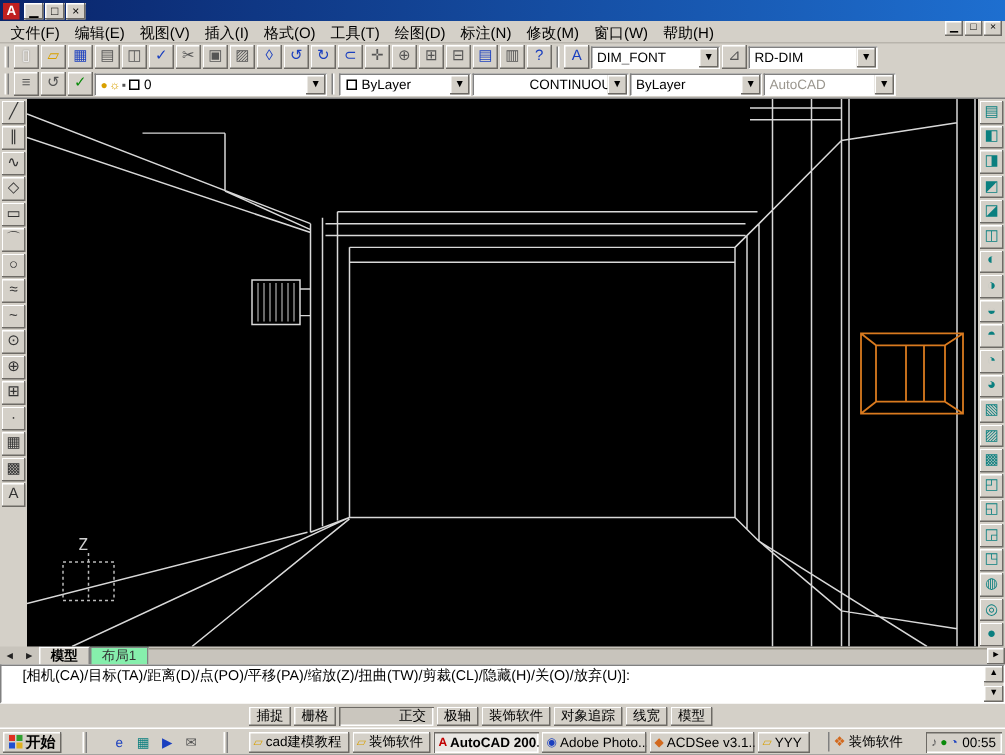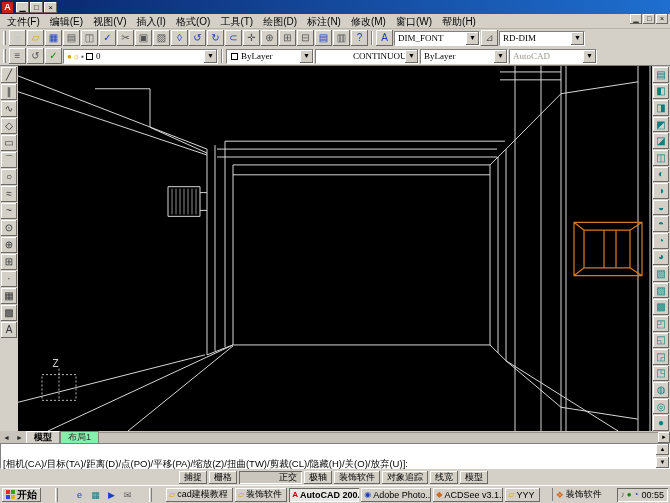--- a/index.html
+++ b/index.html
@@ -21,21 +21,21 @@
   .mdibtns { display:flex; gap:1px; }
   .mdibtn { width:12px; height:10px; background:#d4d0c8; box-shadow:inset -1px -1px #6d6a65, inset 1px 1px #fff; font-size:7px; line-height:10px; text-align:center; }
 
   
   .tbrow { height:18px; display:flex; align-items:center; padding:0 1px; gap:1px; flex:0 0 auto; }
   .grip { width:3px; height:14px; border-left:1px solid #fff; border-right:1px solid #808080; margin:0 2px; }
   .sep { width:2px; height:14px; border-left:1px solid #808080; border-right:1px solid #fff; margin:0 2px; }
   .tb-icons { display:flex; gap:1px; }
   .tbtn { width:17px; height:16px; background:#d4d0c8; border:none; box-shadow:inset -1px -1px #6d6a65, inset 1px 1px #fff; font-size:10px; line-height:14px; text-align:center; padding:0; cursor:default; }
   .tbtn .glyph { font-size:10px; }
-  .combo { height:15px; background:#fff; border:1px solid; border-color:#808080 #fff #fff #808080; display:flex; align-items:center; padding-left:3px; font-size:9px;font-family:Liberation Serif, serif; }
+  .combo { height:15px; background:#fff; border:1px solid; border-color:#808080 #fff #fff #808080; display:flex; align-items:center; padding-left:3px; font-size:9px; }
   .combo-val { flex:1 1 auto; white-space:nowrap; overflow:hidden; }
   .combo-arrow { width:13px; height:13px; background:#d4d0c8; box-shadow:inset -1px -1px #6d6a65, inset 1px 1px #fff; font-size:7px; line-height:13px; text-align:center; flex:0 0 auto; }
   .w86 { width:86px; } .w155 { width:155px; } .w88 { width:88px; } .w96 { width:104px;padding-left:37px; }
   .lay-ico { font-size:8px; margin-right:1px; }
   .swatch { display:inline-block; width:7px; height:7px; background:#fff; border:1px solid #000; margin:0 3px 0 1px; }
   .dis .combo-val { color:#9a968e; }
 
   
   .main { flex:1 1 auto; display:flex; border-top:1px solid #808080; min-height:0; }
   .side-tools { width:18px; background:#d4d0c8; display:flex; flex-direction:column; align-items:center; padding-top:1px; gap:1px; flex:0 0 auto; }
@@ -48,26 +48,26 @@
   
   .tabbar { height:12px; display:flex; align-items:flex-end; flex:0 0 auto; background:#c8c4bc; }
   .tabnav { font-size:7px; padding:0 3px; line-height:11px; color:#222; }
   .tab { font-size:9px; line-height:11px; padding:0 7px; background:#86efac; border:1px solid #808080; border-bottom:none; color:#333; }
   .tab.active { background:#d4d0c8; font-weight:bold; color:#000; border-color:#fff #808080 #d4d0c8 #fff; }
   .tab-fill { flex:1 1 auto; height:11px; background:#c8c4bc; border-top:1px solid #989488; }
   .hscroll-btn { width:12px; height:11px; background:#d4d0c8; box-shadow:inset -1px -1px #6d6a65, inset 1px 1px #fff; font-size:6px; line-height:11px; text-align:center; }
 
   
   .cmdwin { height:26px; background:#fff; border:1px solid; border-color:#808080 #fff #fff #808080; display:flex; flex:0 0 auto; }
-  .cmd-lines { flex:1 1 auto; padding:14px 2px; font-size:9.5px; line-height:12px; white-space:nowrap; overflow:hidden; color:#000; }
+  .cmd-lines { flex:1 1 auto; padding:1px 2px; font-size:9.5px; line-height:12px; white-space:nowrap; overflow:hidden; color:#000;margin-left:12px; }
   .cmd-scroll { width:13px; background:#d4d0c8; display:flex; flex-direction:column; justify-content:space-between; flex:0 0 auto; }
   .sbtn { height:11px; font-size:6px; line-height:11px; text-align:center; box-shadow:inset -1px -1px #6d6a65, inset 1px 1px #fff; }
 
   
-  .statusbar { height:16px; display:flex; align-items:center; gap:16px; padding:1px 3px; flex:0 0 auto; }
+  .statusbar { height:16px; display:flex; align-items:center; gap:3px; padding:1px 3px; flex:0 0 auto; }
   .coord-panel { width:160px; height:13px; }
   .stbtn { height:13px; padding:0 5px; background:#d4d0c8; box-shadow:inset -1px -1px #6d6a65, inset 1px 1px #fff; font-size:9px; line-height:13px; white-space:nowrap; }
   .stbtn.pressed { box-shadow:inset 1px 1px #6d6a65, inset -1px -1px #fff; background:#cac6be;padding-left:40px; }
 
   
   .taskbar { height:18px; background:#d4d0c8; border-top:1px solid #fff; display:flex; align-items:center; gap:12px; padding:1px 2px; flex:0 0 auto; }
   .startbtn { height:14px; display:flex; align-items:center; gap:2px; padding:0 4px; background:#d4d0c8; box-shadow:inset -1px -1px #6d6a65, inset 1px 1px #fff; font-weight:bold; font-size:10px; }
   .flag { display:grid; grid-template-columns:4px 4px; grid-template-rows:4px 4px; gap:1px; }
   .flag span:nth-child(1){background:#e03020;} .flag span:nth-child(2){background:#30a030;}
   .flag span:nth-child(3){background:#2050d0;} .flag span:nth-child(4){background:#e0b020;}

